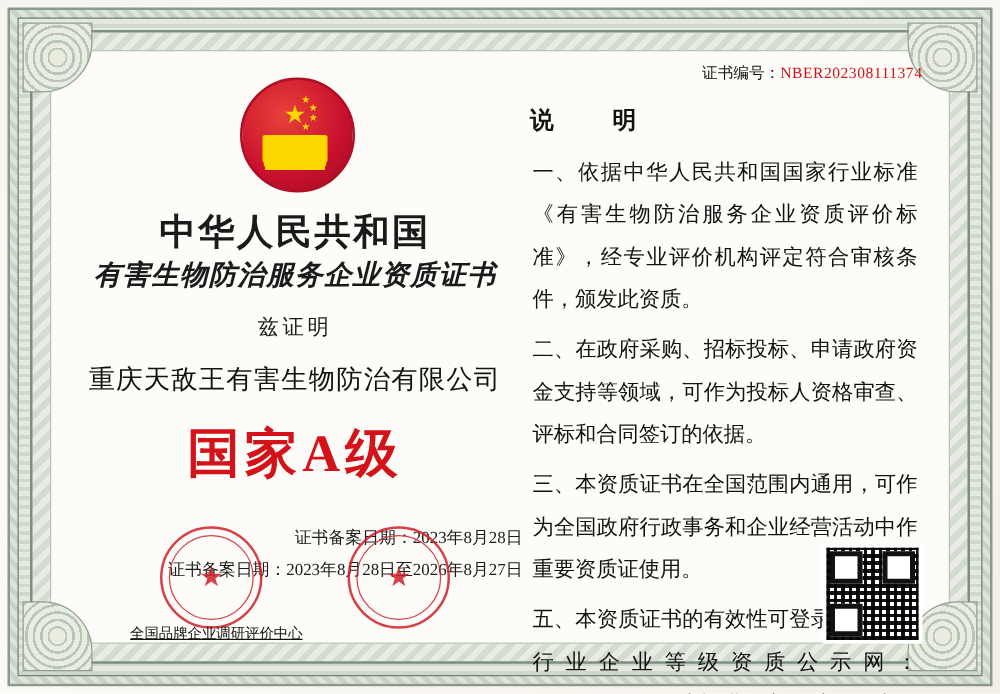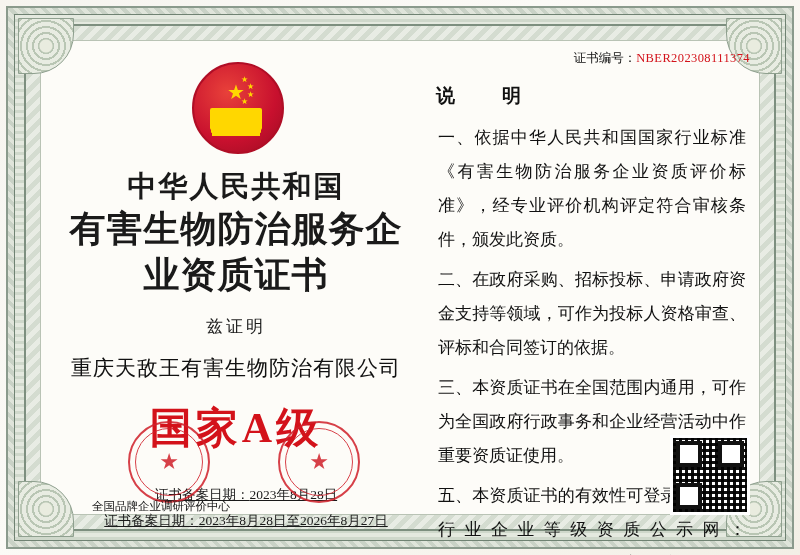--- a/index.html
+++ b/index.html
@@ -92,41 +92,41 @@
     border-radius:50%;
     border:3px solid #ffd70000;
   }
   .title1{
     font-family:"Liberation Serif", serif;
     font-size:29px;font-weight:bold;color:#1a1a1a;letter-spacing:2px;
     margin-top:8px;line-height:1.3;
   }
   .title2{
     font-family:"Liberation Serif", serif;
-    font-size:36px;font-weight:bold;color:#1a1a1a;letter-spacing:1px;
+    font-size:22px;font-weight:bold;color:#1a1a1a;letter-spacing:1px;
     line-height:1.3;
+    font-style:italic;
   }
   .zizhengming{
     font-family:"Liberation Serif", serif;
     font-size:17px;color:#1a1a1a;margin-top:16px;letter-spacing:3px;
   }
   .company{
     font-family:Liberation Mono, monospace;
     font-size:21px;color:#111;margin-top:16px;letter-spacing:1px;
   }
   .grade{
     font-family:"Liberation Serif", serif;
     font-size:42px;font-weight:bold;color:#d3121a;margin-top:18px;
     letter-spacing:4px;
   }
   .dates{
-    margin-top:26px;font-size:13.5px;color:#1a1a1a;text-align:center;
+    margin-top:26px;font-size:13.5px;color:#1a1a1a;text-align:right;
     padding-left:20px;line-height:1.9;
     font-family:"Liberation Serif", serif;
-    text-decoration:underline;
   }
   .dates .lbl{letter-spacing:0px;}
   .seals{
     position:absolute;left:0;bottom:2px;width:392px;height:92px;
   }
   .seal{
     position:absolute;width:78px;height:78px;border-radius:50%;
     border:2px solid #d0202a;opacity:.85;
   }
   .seal .ring{
@@ -135,26 +135,26 @@
   .seal .starc{
     position:absolute;left:50%;top:50%;transform:translate(-50%,-52%);
     color:#d0202a;font-size:22px;line-height:22px;
   }
   .seal1{left:88px;top:0;}
   .seal2{left:238px;top:0;}
   .sealtext{
     position:absolute;top:78px;font-size:11.5px;color:#111;white-space:nowrap;
     font-family:"Liberation Serif", serif;
   }
-  .sealtext.s1{left:52px;}
+  .sealtext.s1{left:64px;text-decoration:underline;}
   .sealtext.s2{left:204px;}
 
   
   .right{
-    position:absolute;right:4px;top:0;width:320px;height:475px;
+    position:absolute;right:16px;top:0;width:320px;height:475px;
     box-sizing:border-box;padding:6px 6px 0 0;
   }
   .certno{
     text-align:right;font-size:12.5px;color:#111;margin-top:4px;
     font-family:"Liberation Serif", serif;
   }
   .certno .num{color:#d3121a;letter-spacing:.4px;}
   .shuoming{
     text-align:left;font-family:"Liberation Serif", serif;
     font-size:19px;font-weight:bold;color:#111;letter-spacing:14px;

